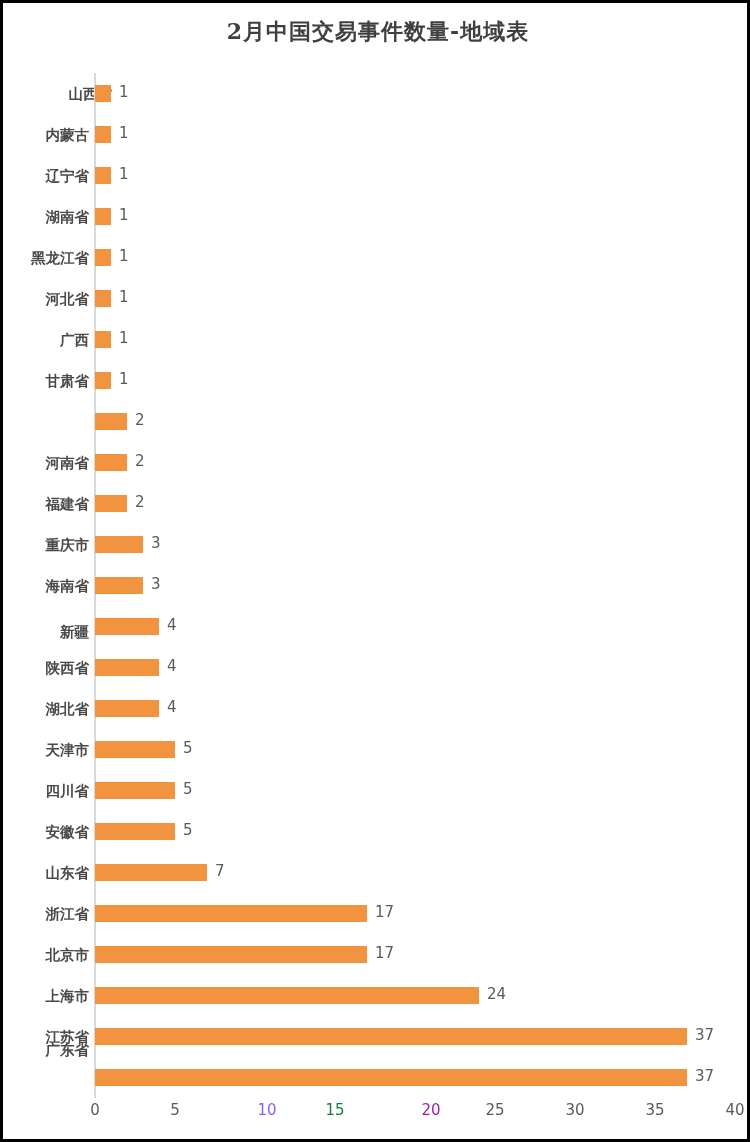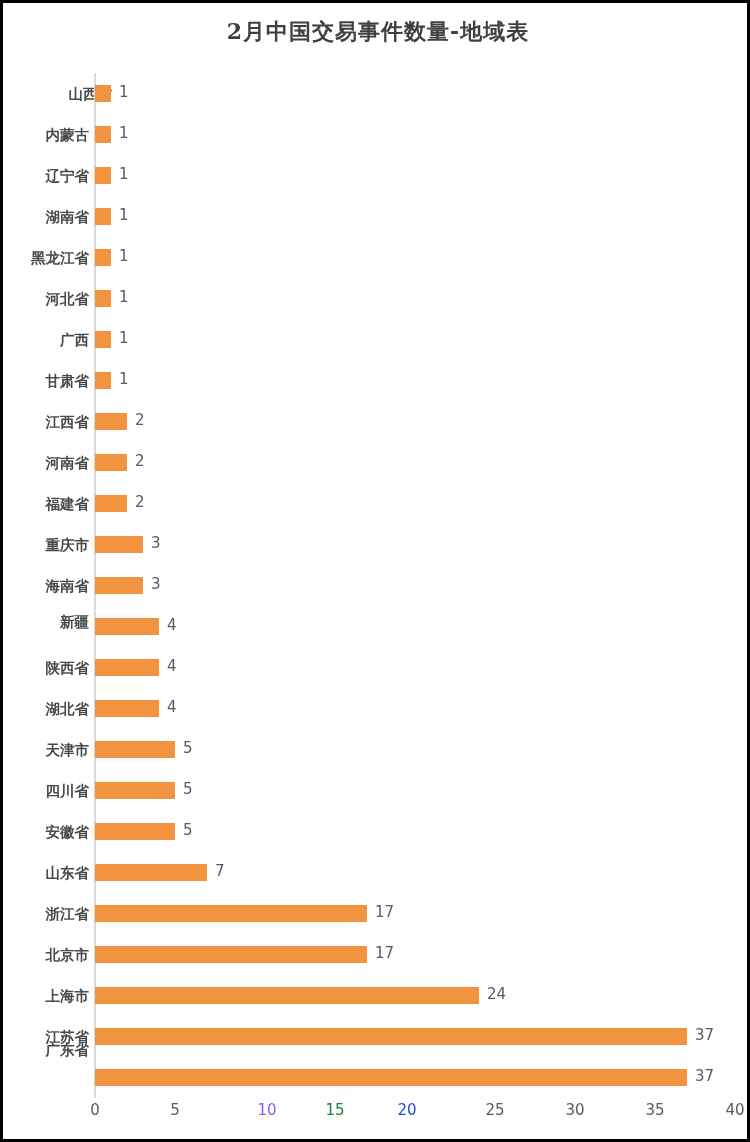--- a/index.html
+++ b/index.html
@@ -148,37 +148,34 @@
       </div>
       <div class="cat-label-wrap" style="top: 205px;">
         <div class="cat-label" style="top: 11px;">河北省</div>
       </div>
       <div class="cat-label-wrap" style="top: 246px;">
         <div class="cat-label" style="top: 11px;">广西</div>
       </div>
       <div class="cat-label-wrap" style="top: 287px;">
         <div class="cat-label" style="top: 11px;">甘肃省</div>
       </div>
-      <div class="cat-label-wrap" style="top: 328px;">
-        <div class="cat-label" style="top: 11px;">江西省</div>
-      </div>
       <div class="cat-label-wrap" style="top: 369px;">
         <div class="cat-label" style="top: 11px;">河南省</div>
       </div>
       <div class="cat-label-wrap" style="top: 410px;">
         <div class="cat-label" style="top: 11px;">福建省</div>
       </div>
       <div class="cat-label-wrap" style="top: 451px;">
         <div class="cat-label" style="top: 11px;">重庆市</div>
       </div>
       <div class="cat-label-wrap" style="top: 492px;">
         <div class="cat-label" style="top: 11px;">海南省</div>
       </div>
       <div class="cat-label-wrap" style="top: 533px;">
-        <div class="cat-label" style="top: 6px;">新疆</div>
+        <div class="cat-label" style="top: 16px;">新疆</div>
       </div>
       <div class="cat-label-wrap" style="top: 574px;">
         <div class="cat-label" style="top: 11px;">陕西省</div>
       </div>
       <div class="cat-label-wrap" style="top: 615px;">
         <div class="cat-label" style="top: 11px;">湖北省</div>
       </div>
       <div class="cat-label-wrap" style="top: 697px;">
         <div class="cat-label" style="top: 11px;">四川省</div>
       </div>
@@ -311,20 +308,20 @@
         <div class="bar" style="width: 592px; background: rgb(242, 148, 63);"></div>
         <div class="bar-value" style="left: 600px; color: rgb(90, 90, 90);">37</div>
       </div>
     </div>
 
   <div id="x-axis">
       <div class="x-tick" style="left: 0px; color: rgb(90, 90, 90);">0</div>
       <div class="x-tick" style="left: 80px; color: rgb(90, 90, 90);">5</div>
       <div class="x-tick" style="left: 172px; color: #8b5cf6;">10</div>
       <div class="x-tick" style="left: 240px; color: #15803d;">15</div>
-      <div class="x-tick" style="left: 312px; color: #1d4ed8;">20</div>
+      <div class="x-tick" style="left: 336px; color: #a21caf;">20</div>
       <div class="x-tick" style="left: 400px; color: rgb(90, 90, 90);">25</div>
       <div class="x-tick" style="left: 480px; color: rgb(90, 90, 90);">30</div>
       <div class="x-tick" style="left: 560px; color: rgb(90, 90, 90);">35</div>
       <div class="x-tick" style="left: 640px; color: rgb(90, 90, 90);">40</div>
     </div>
 
 </div>
 
 </body></html>

